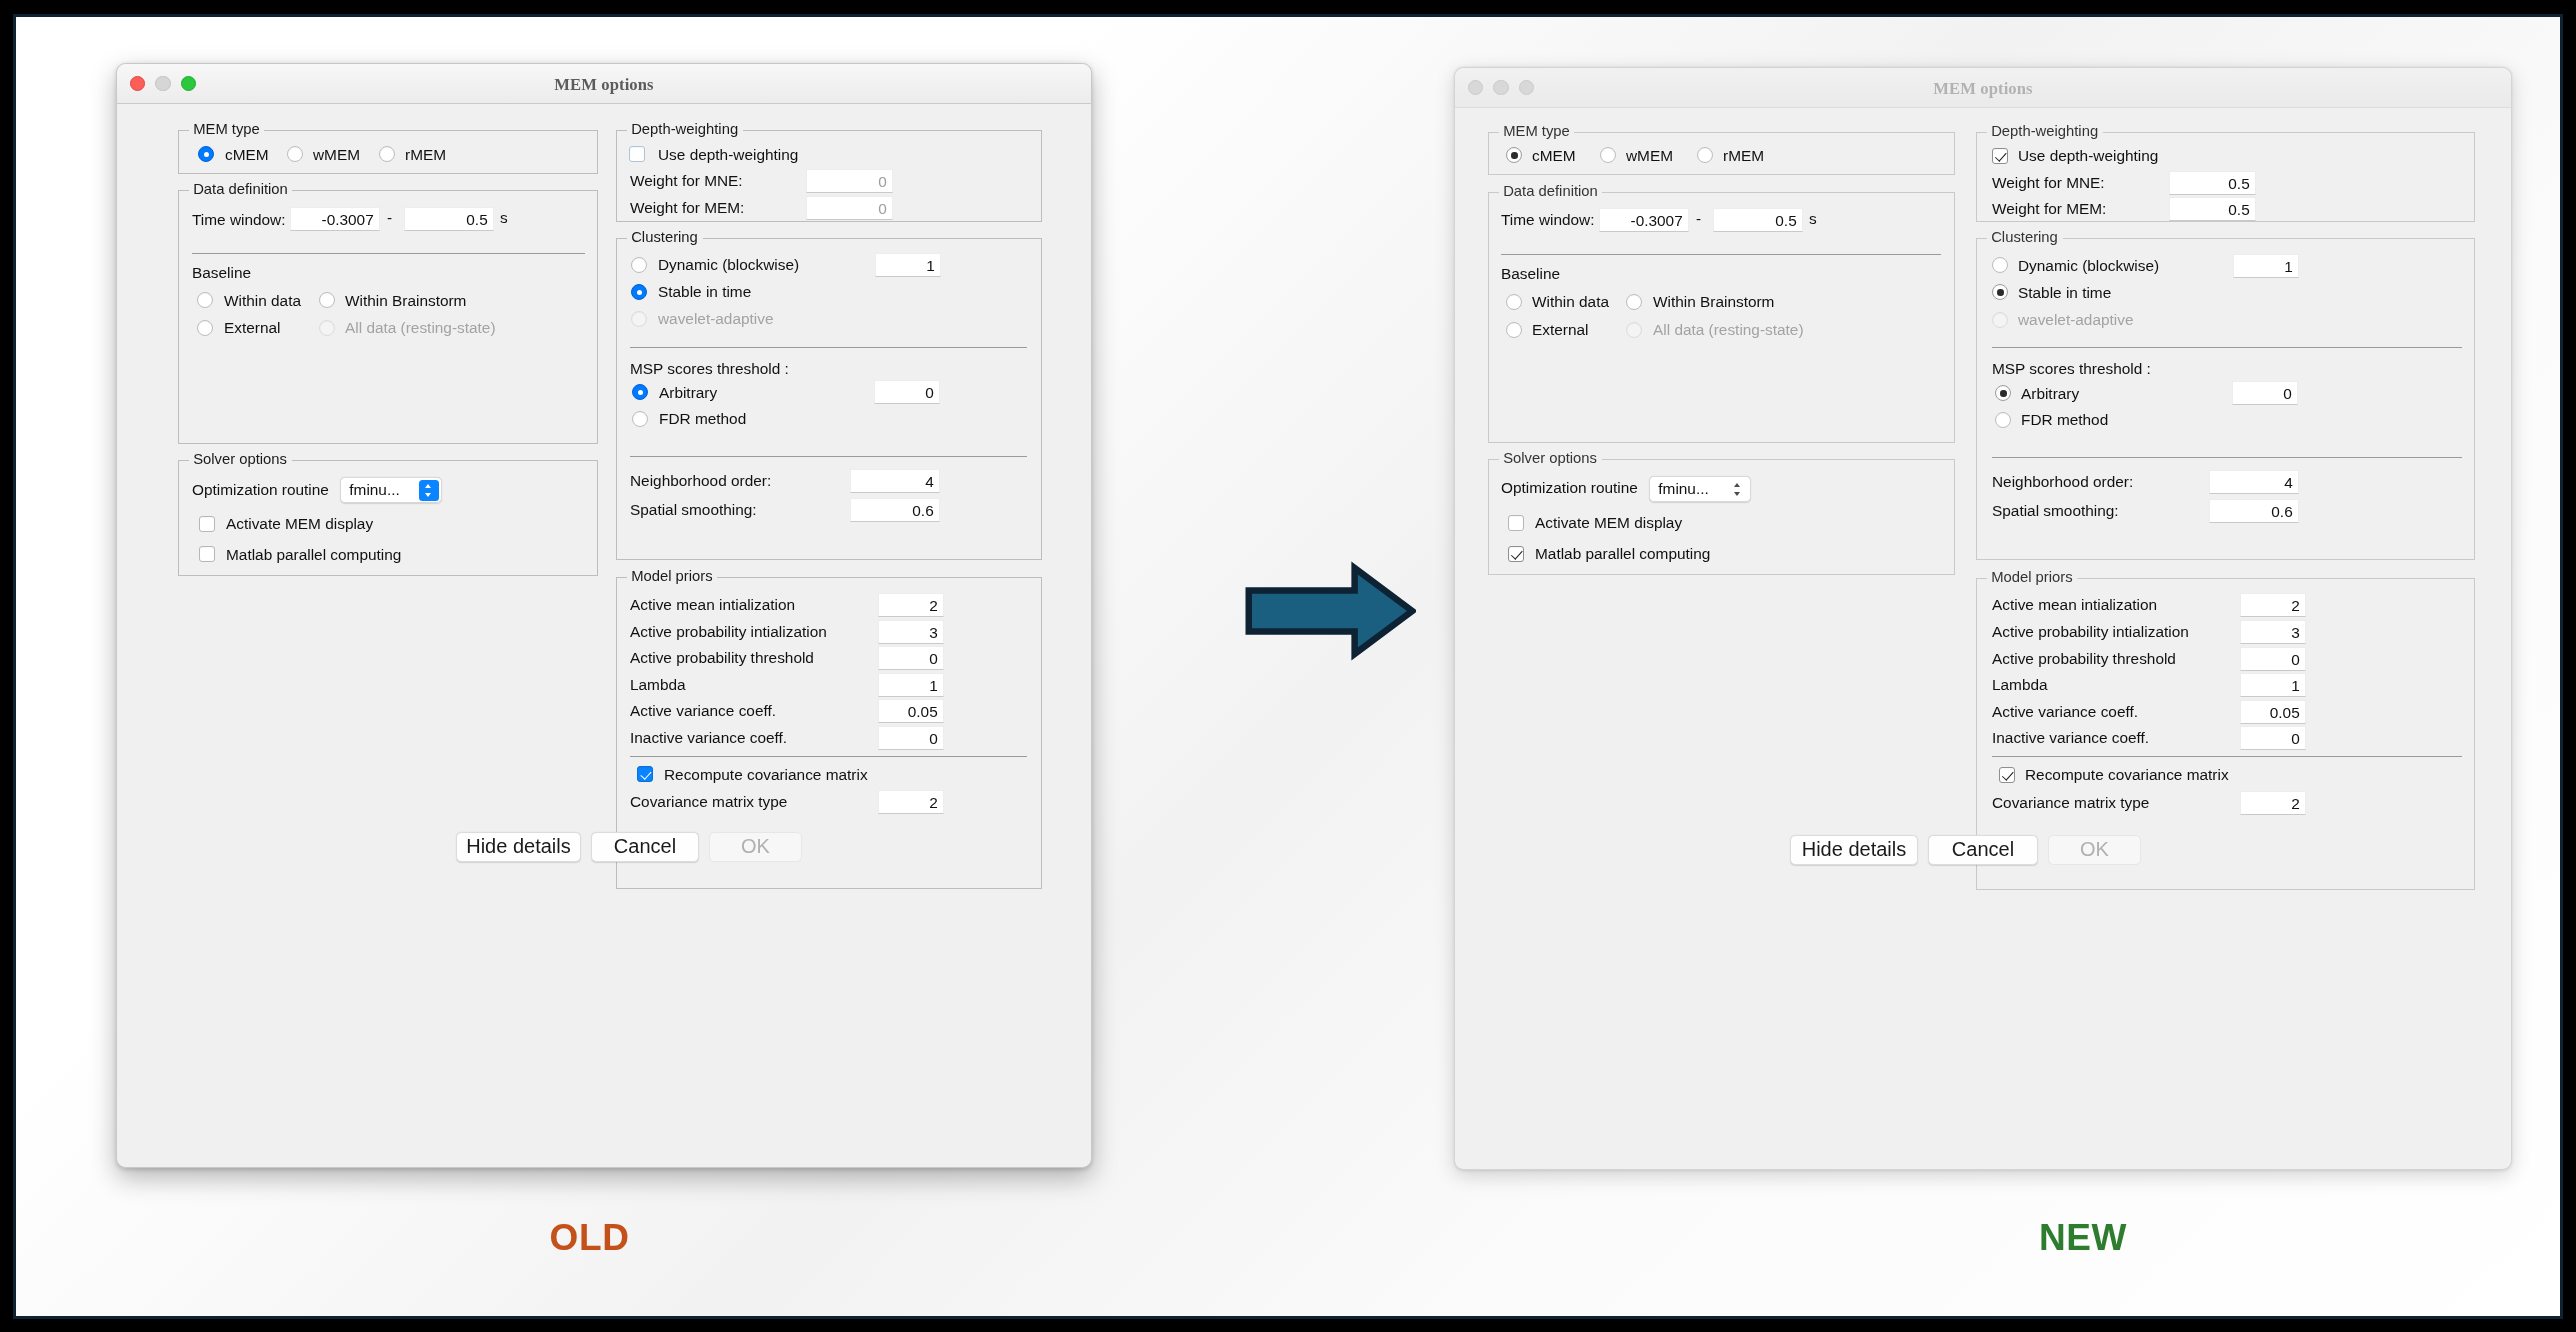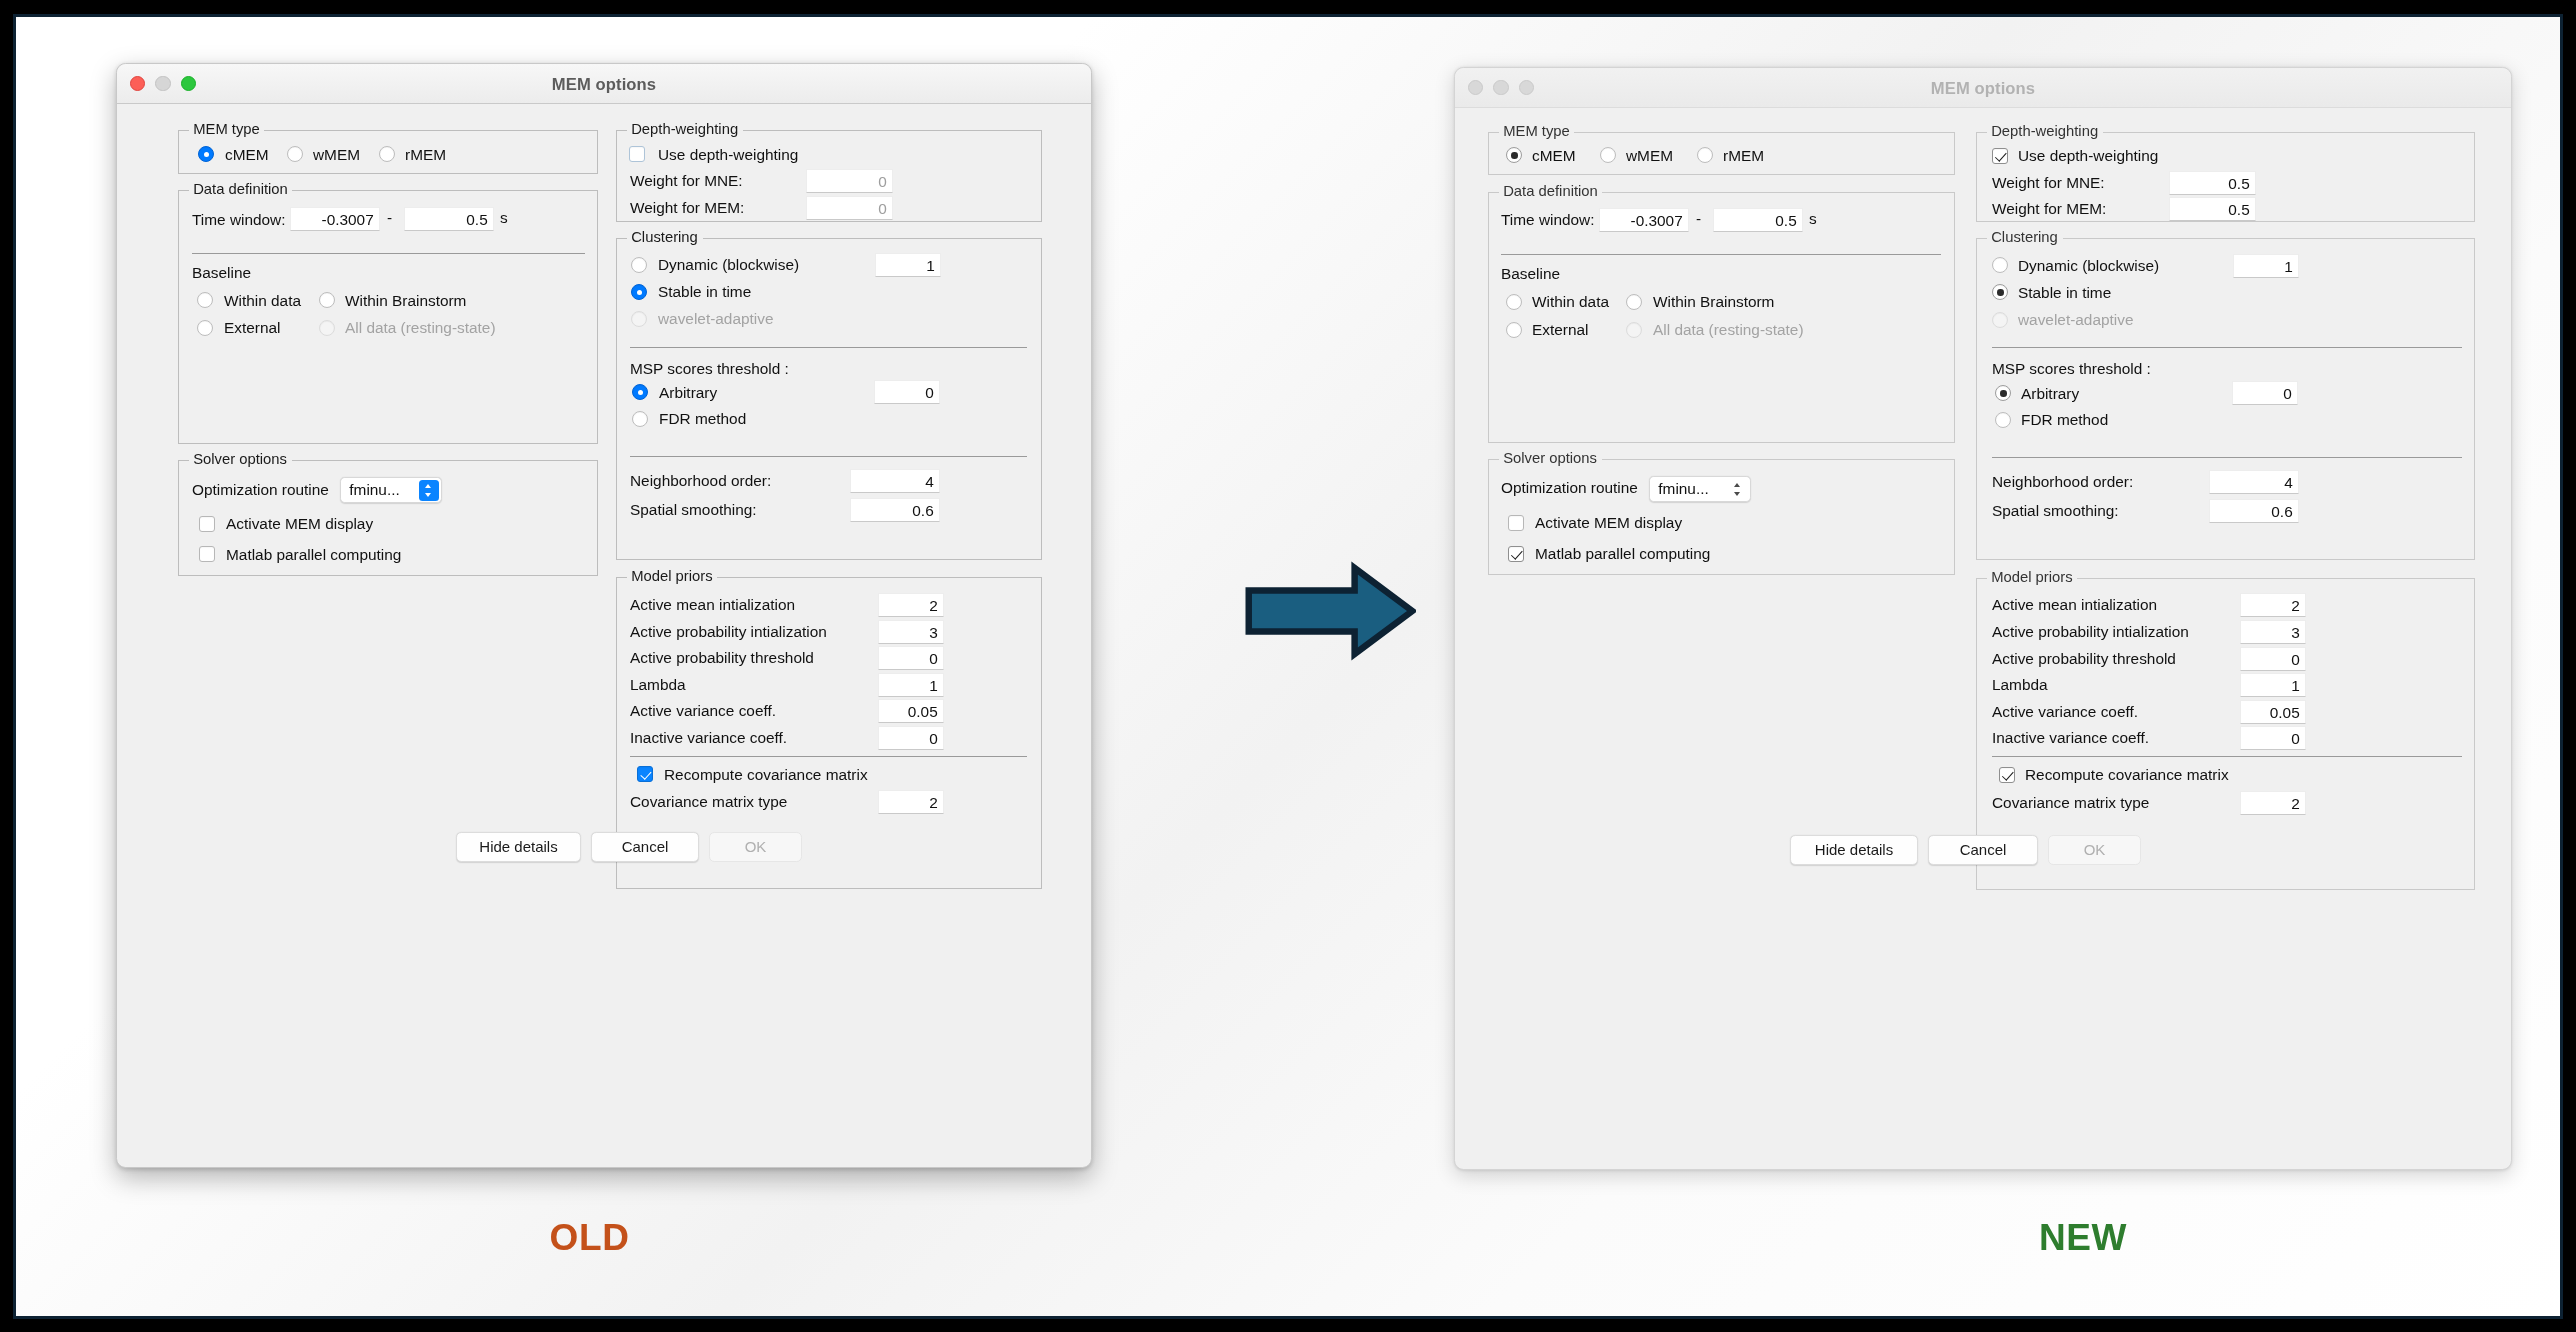--- a/index.html
+++ b/index.html
@@ -19,21 +19,21 @@
             background:linear-gradient(180deg,#f7f7f7,#ececec);
             border-bottom:0.6px solid #c9c9c9;}
   .win.inactive .titlebar{background:linear-gradient(180deg,#f1f1f1,#eaeaea);border-bottom:0.6px solid #dcdcdc;}
   .lights{position:absolute;left:13px;top:11.8px;display:flex;gap:10px;}
   .light{width:15.4px;height:15.4px;border-radius:50%;box-sizing:border-box;}
   .l-red{background:#fc5f57;border:0.6px solid #e0443e;}
   .l-yel{background:#d6d6d6;border:0.6px solid #c3c3c3;}
   .l-grn{background:#2cc73e;border:0.6px solid #18b128;}
   .win.inactive .light{background:#d8d8d8;border:0.6px solid #cacaca;}
   .wtitle{position:absolute;left:0;right:0;top:10.6px;text-align:center;
-          font-size:16.6px;font-weight:bold;color:#5c5c5c;letter-spacing:0.1px;}
+          font-size:16.6px;font-weight:bold;color:#5c5c5c;letter-spacing:0.1px;font-family:Liberation Serif, serif;}
   .win.inactive .wtitle{color:#b2b2b2;}
 
   .body{position:absolute;left:0;right:0;top:39px;bottom:0;}
 
   
   .grp{position:absolute;border:0.6px solid #bdbdbd;box-sizing:border-box;background:transparent;}
   .win.inactive .grp{border-color:#c9c9c9;}
   .grp>.lg{position:absolute;top:-10px;left:9.5px;background:#f0f0f0;padding:0 4.7px;
            font-size:14.8px;color:#1a1a1a;white-space:nowrap;}
   .win.inactive .grp>.lg{color:#333;}
@@ -85,21 +85,21 @@
   .popup .arw::before,.popup .arw::after{content:"";position:absolute;left:6.5px;
         border-left:3.5px solid transparent;border-right:3.5px solid transparent;}
   .popup .arw::before{top:4.1px;border-bottom:4.7px solid #fff;}
   .popup .arw::after{bottom:4.1px;border-top:4.7px solid #fff;}
   .popup.inactive .arw::before{border-bottom-color:#4a4a4a;}
   .popup.inactive .arw::after{border-top-color:#4a4a4a;}
 
   
   .btn{position:absolute;height:29.6px;border-radius:5.3px;background:#fefefe;
        border:0.6px solid #dcdcdc;box-shadow:0 0.6px 1.2px rgba(0,0,0,.13);box-sizing:border-box;
-       font-size:15px;color:#1a1a1a;display:flex;align-items:center;justify-content:center;}
+       font-size:20px;color:#1a1a1a;display:flex;align-items:center;justify-content:center;}
   .btn.dis{background:#f7f7f7;color:#b0b0b0;border-color:#e6e6e6;box-shadow:none;}
 
   
   .arrowbox{position:absolute;left:1229px;top:544px;width:171px;height:100px;}
 
   
   .cap{position:absolute;font-size:37px;font-weight:bold;letter-spacing:0.6px;}
 </style>
 </head>
 <body>

